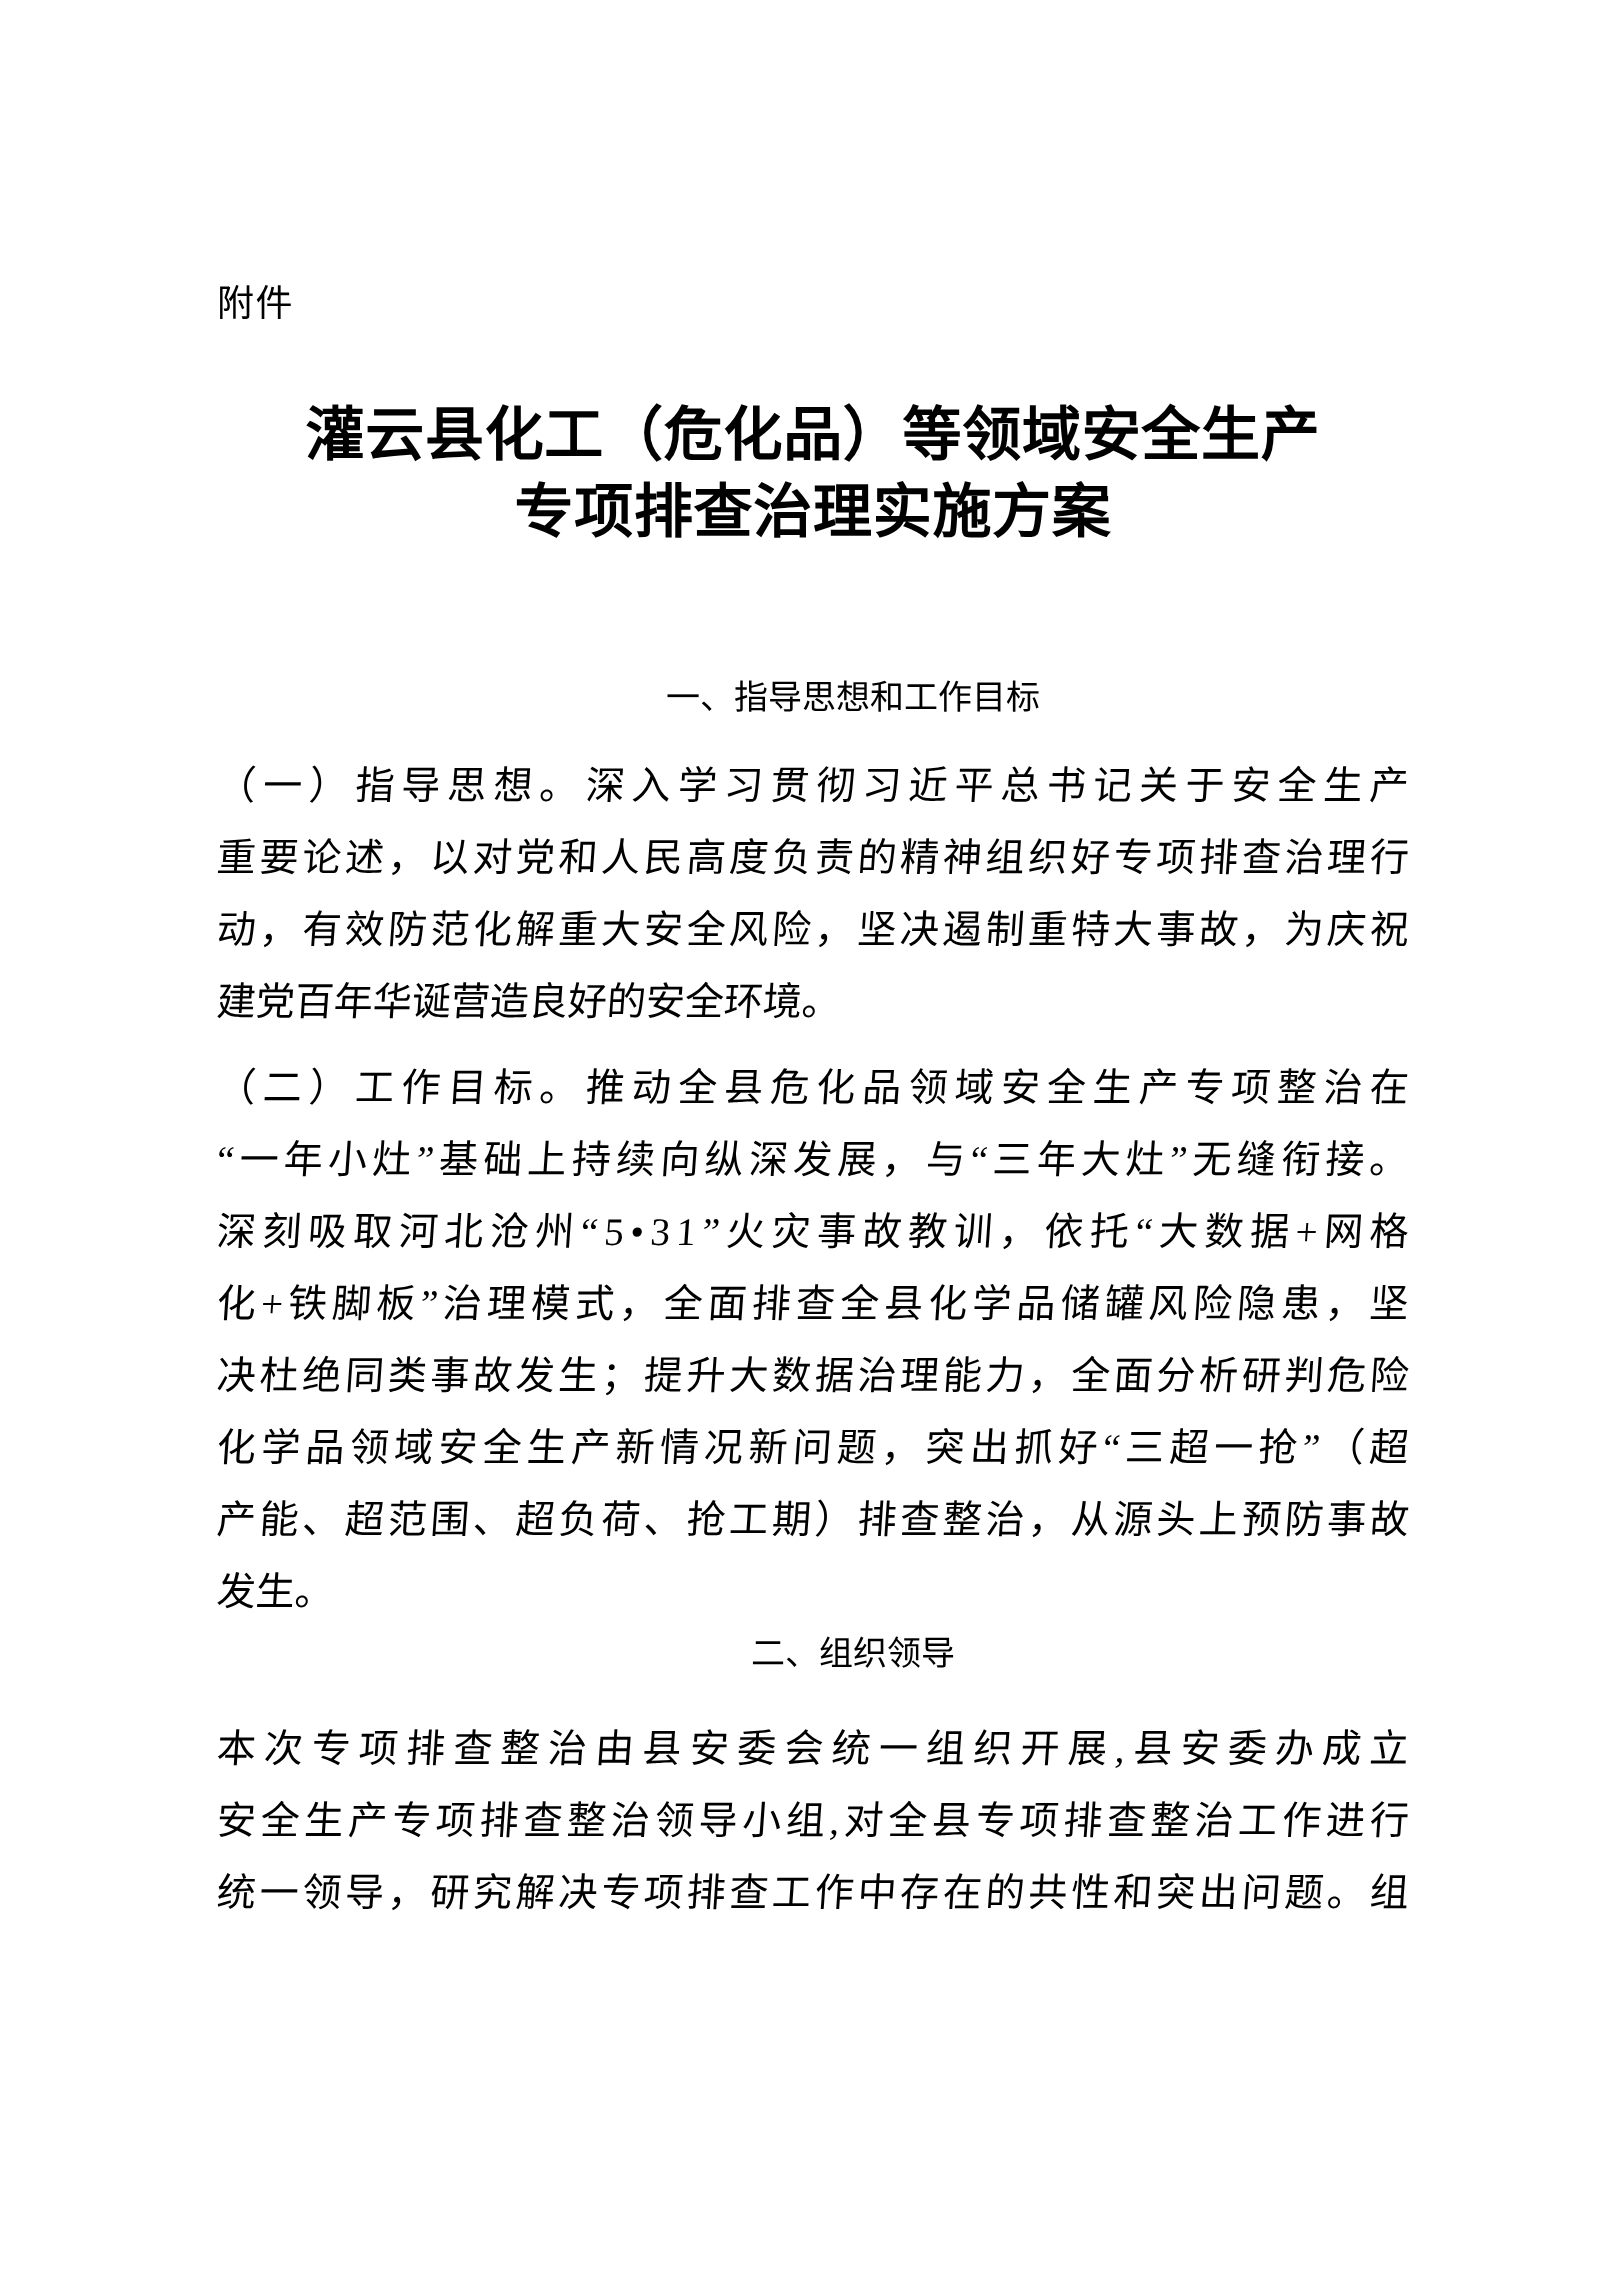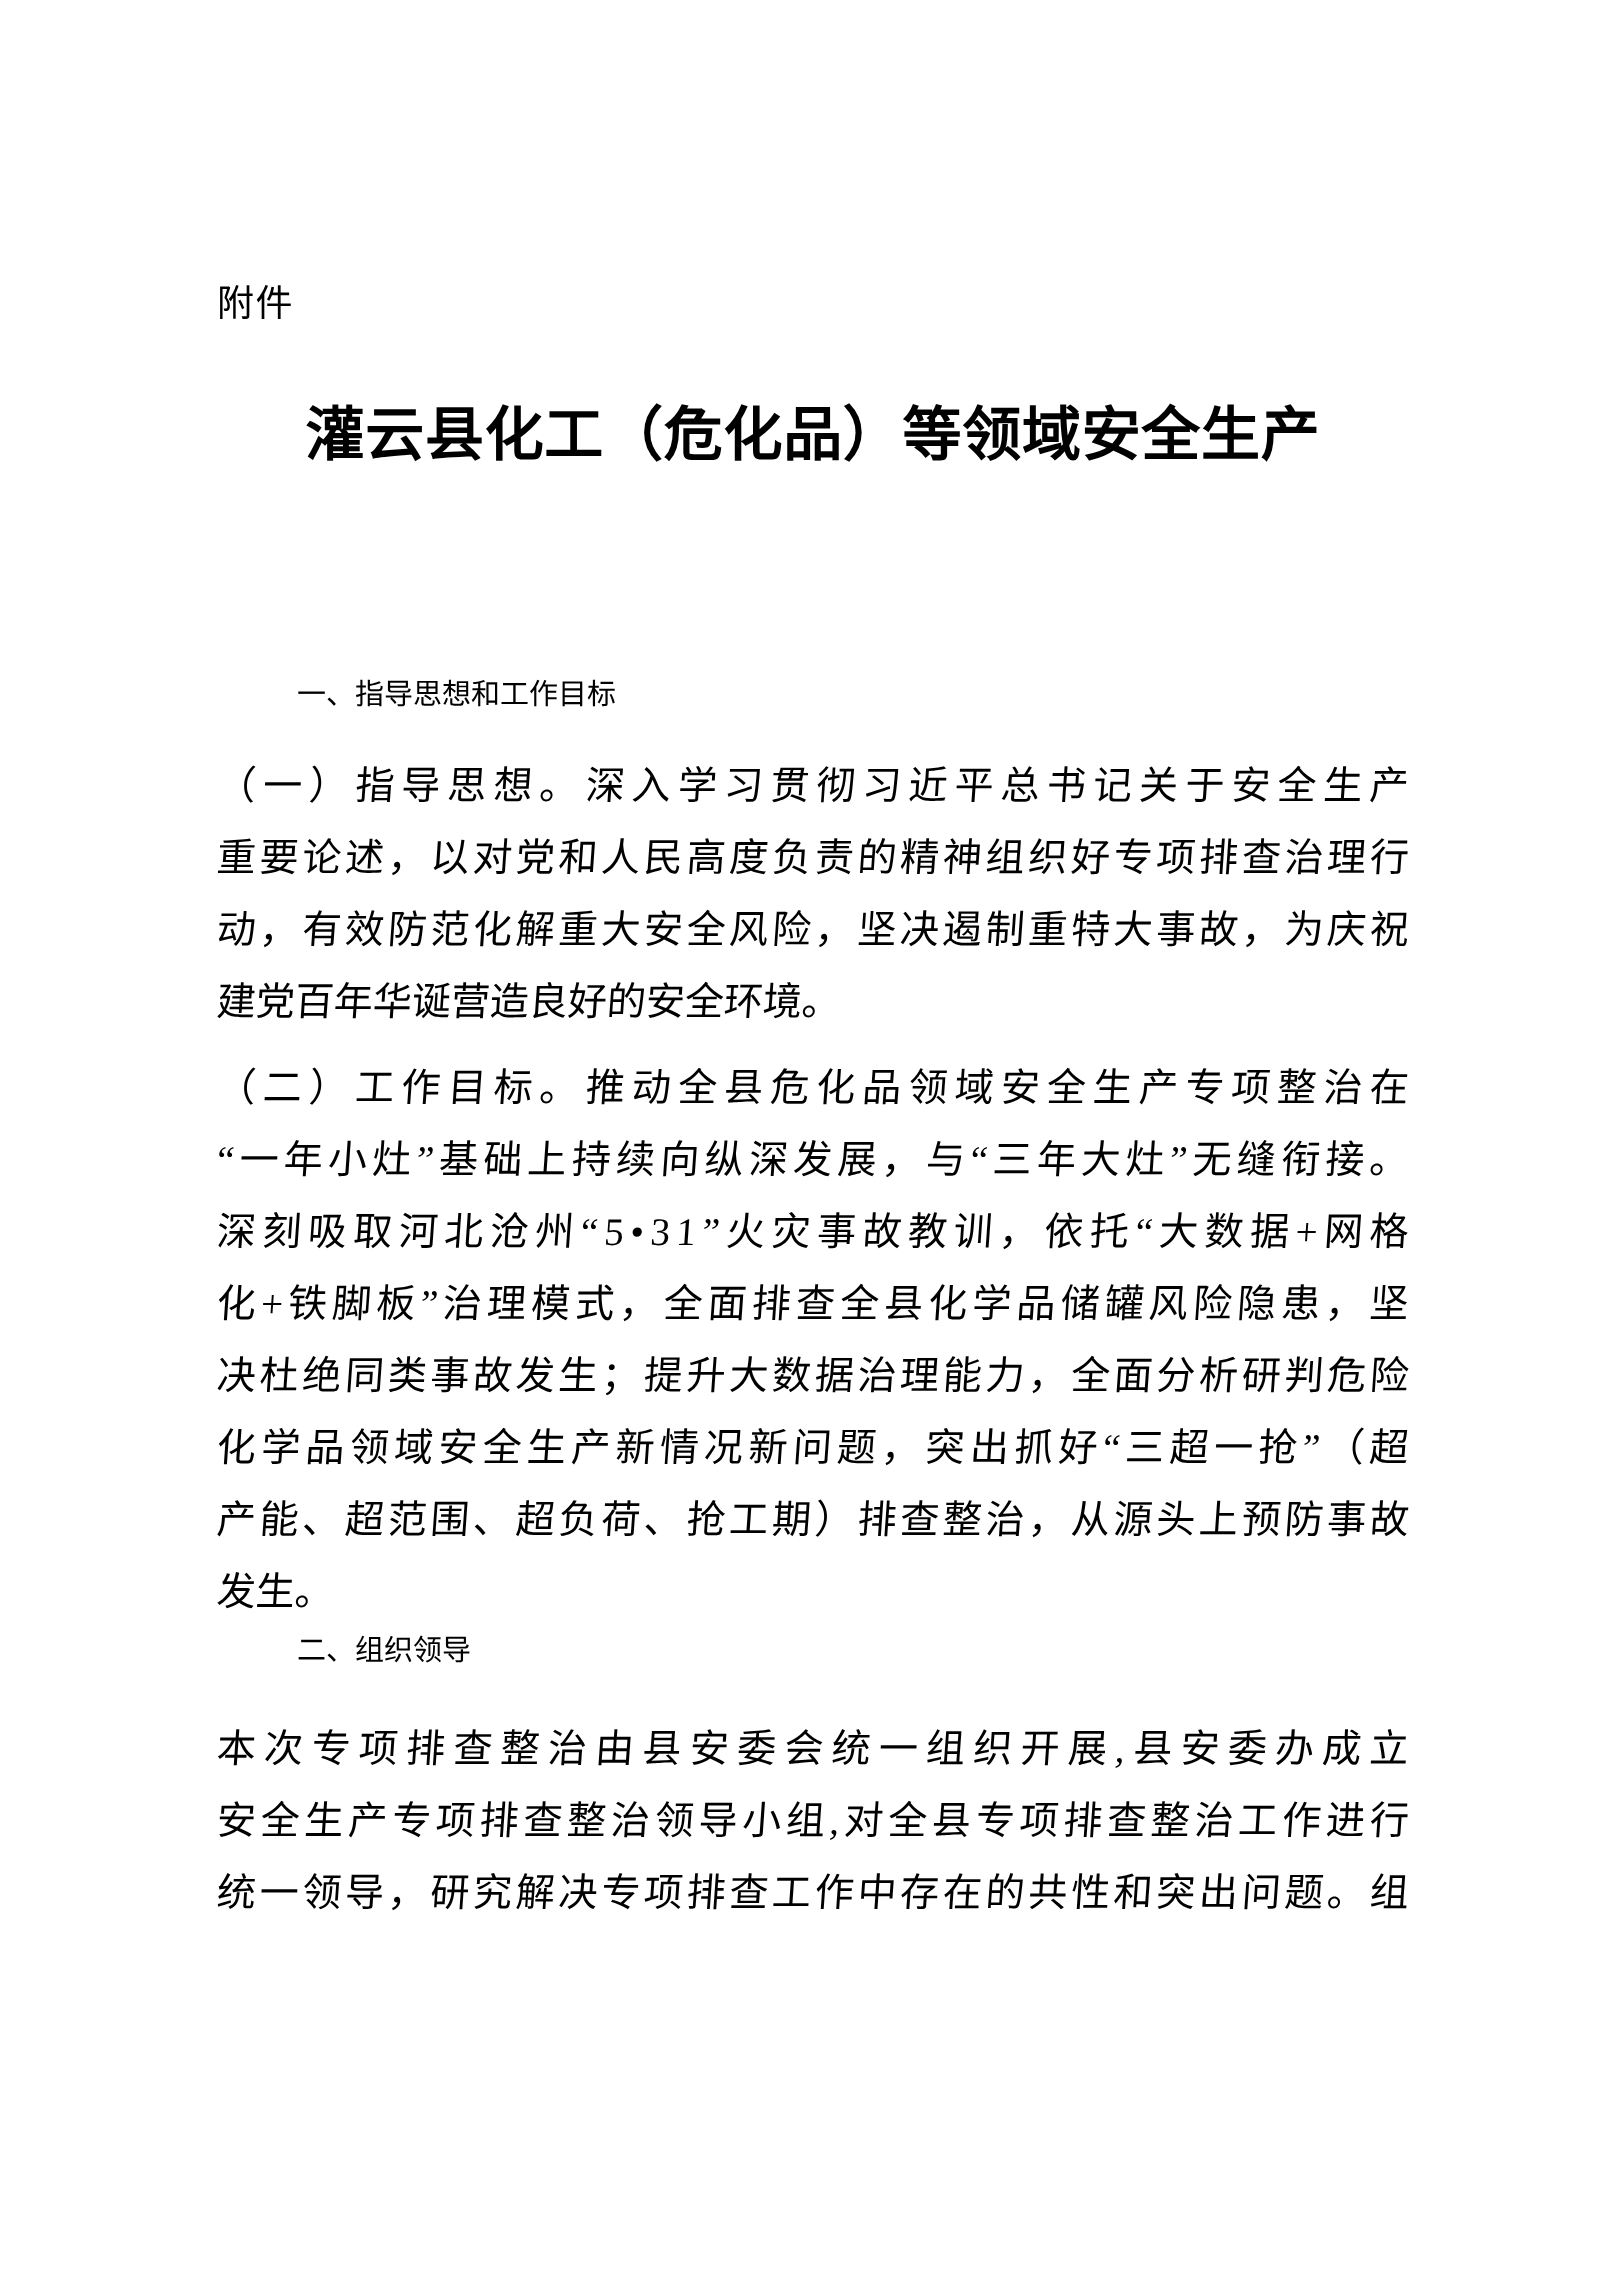--- a/index.html
+++ b/index.html
@@ -62,25 +62,26 @@
     display: block;
     white-space: nowrap;
   }
 
   
   .sec-heading {
     position: absolute;
     left: 0;
     width: 1192px;
     font-family: "Liberation Sans", "DejaVu Sans", sans-serif;
-    font-size: 29px;
+    font-size: 34px;
     font-weight: 400;
     line-height: 1.0;
     text-indent: 80px;   
     white-space: nowrap;
+    text-align: center;
   }
   #sec-1 { top: 680px; }
   #sec-2 { top: 1636px; }
 
   
   .body-block {
     position: absolute;
     left: 0;
     width: 1192px;
     font-family: "Liberation Serif", "DejaVu Serif", serif;
@@ -114,20 +115,21 @@
 </head>
 <body>
 
 <div class="page">
   <div class="content">
 
     <div class="attach-label">附件</div>
 
     <div class="doc-title">
       <span class="tline">灌云县化工（危化品）等领域安全生产</span>
+      <span class="tline">专项排查治理实施方案</span>
     </div>
 
     <div class="sec-heading" id="sec-1">一、指导思想和工作目标</div>
 
     <div class="body-block" id="para-1">
       <span class="bline just">
           <span class="ch">（</span>
           <span class="ch">一</span>
           <span class="ch">）</span>
           <span class="ch">指</span>

